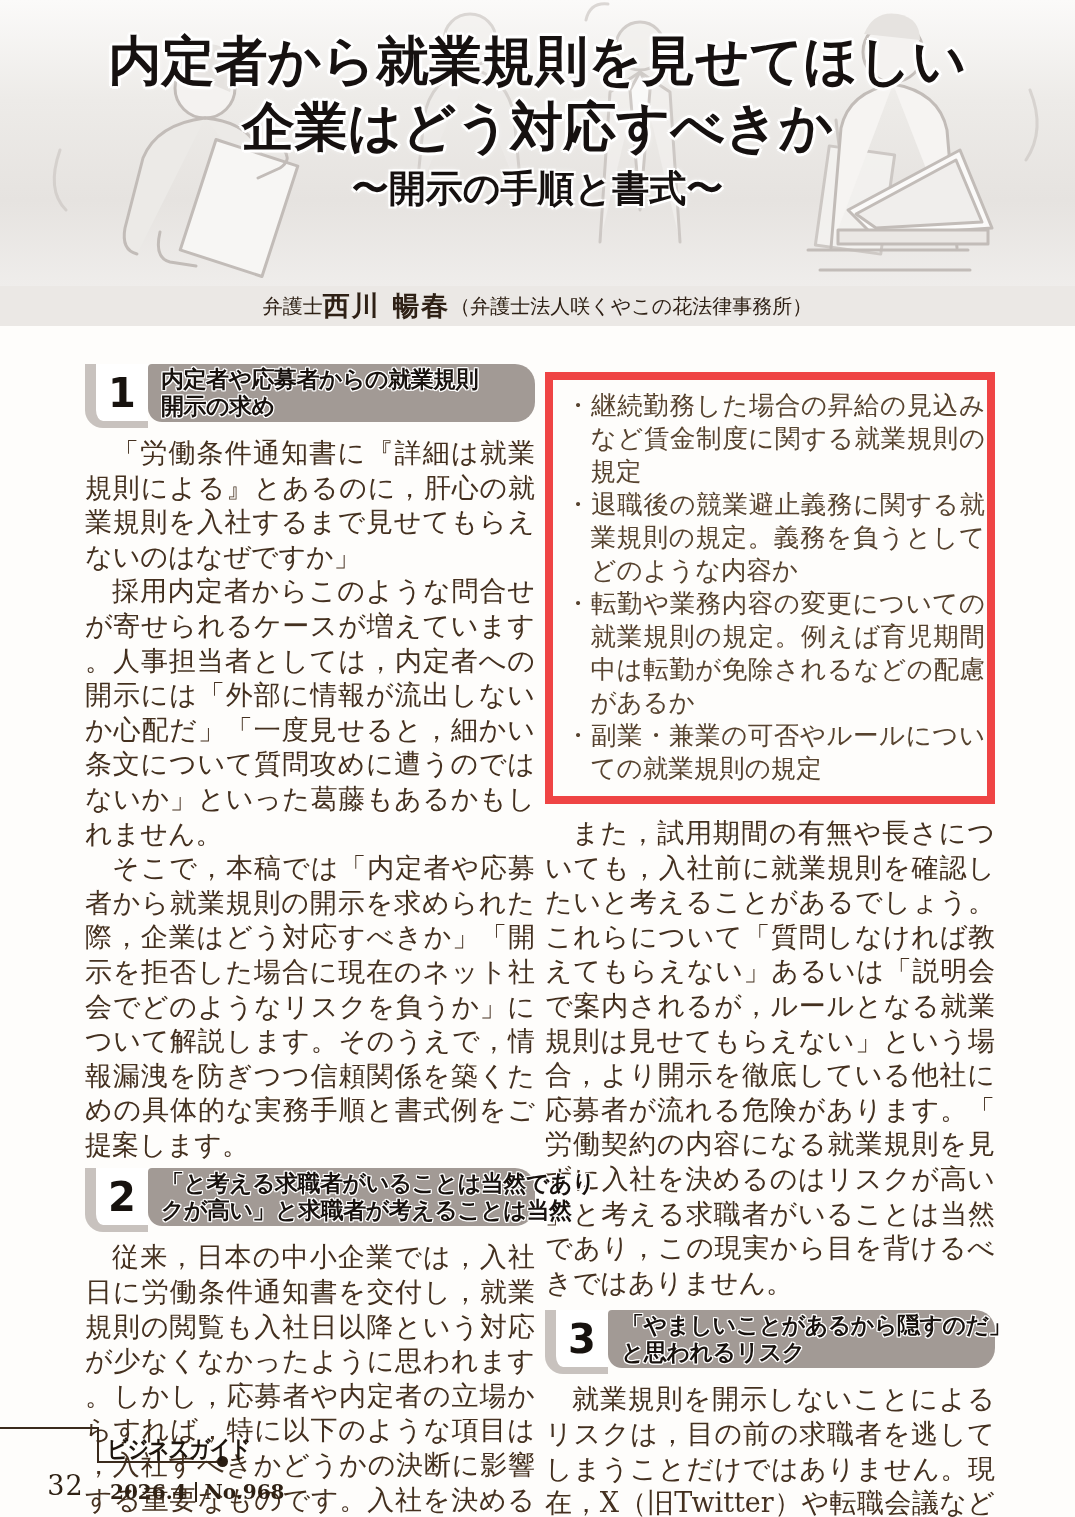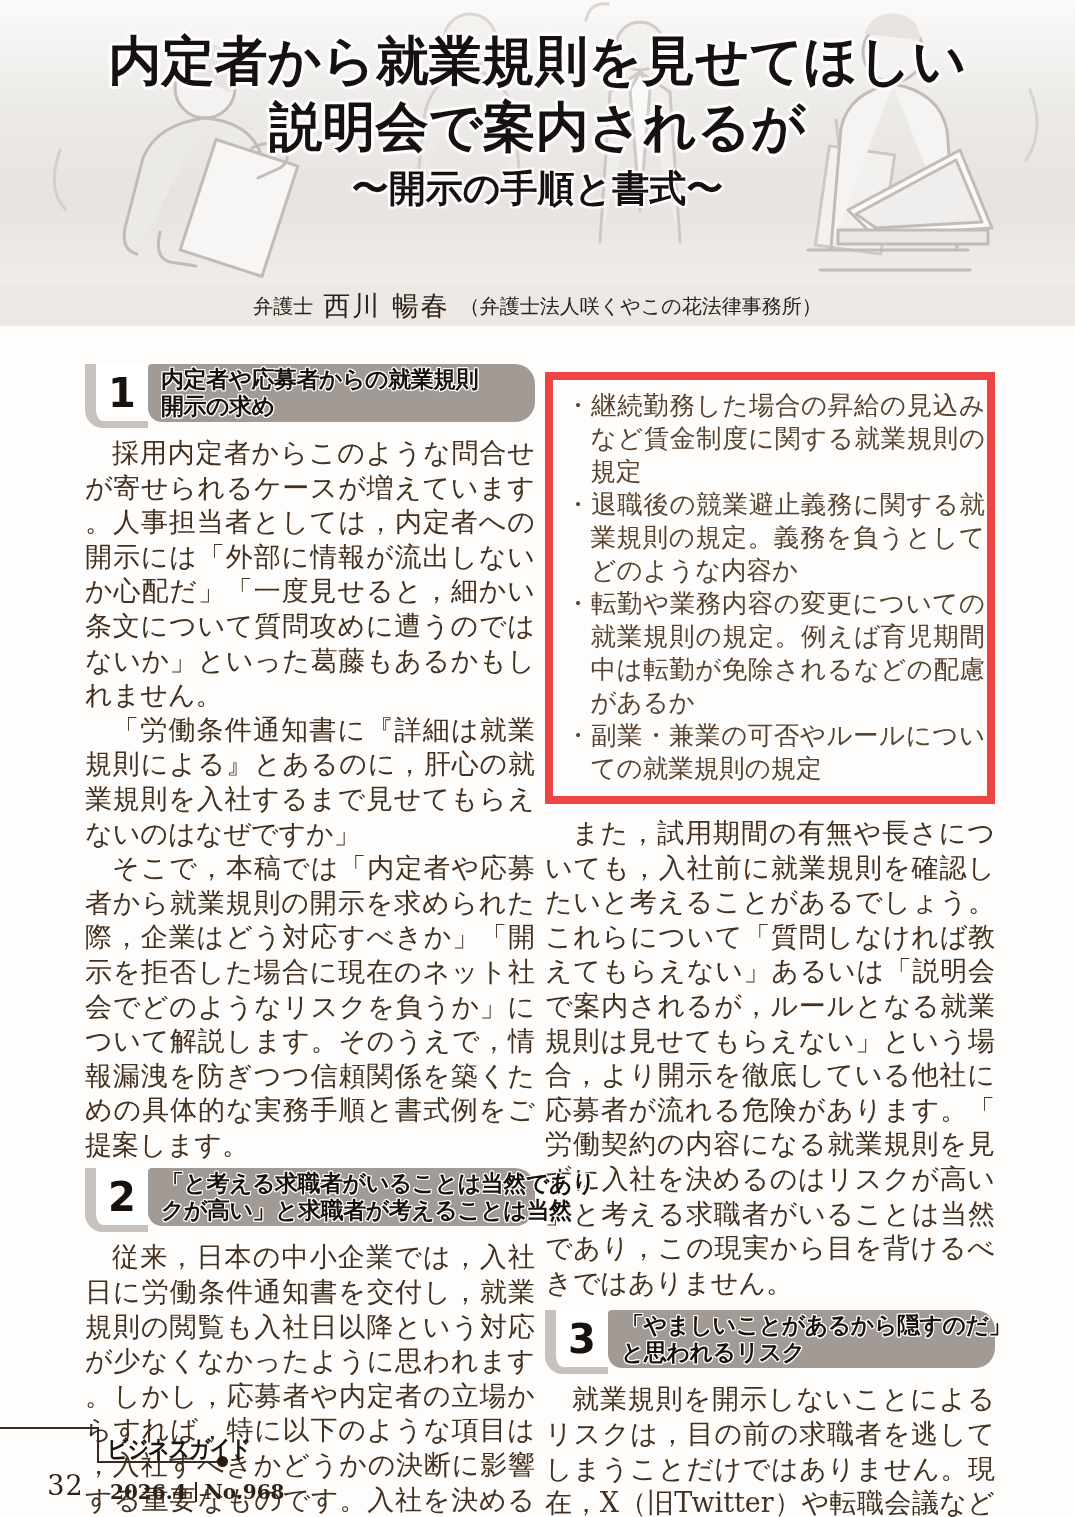--- a/index.html
+++ b/index.html
@@ -22,25 +22,25 @@
     text-shadow:-2px -2px 0 #fff,2px -2px 0 #fff,-2px 2px 0 #fff,2px 2px 0 #fff,
       0 -3px 0 #fff,0 3px 0 #fff,-3px 0 0 #fff,3px 0 0 #fff,0 0 7px #fff;
   }
   .subtitle-line{
     font-size:37px; font-weight:900; line-height:50px; margin-top:4px;
     text-shadow:-2px -2px 0 #fff,2px -2px 0 #fff,-2px 2px 0 #fff,2px 2px 0 #fff,0 0 6px #fff;
   }
   
   .author-band{
     width:1075px; height:40px; background:#ebe8e5;
-    display:flex; align-items:center; justify-content:center; gap:10px;
+    display:flex; align-items:center; justify-content:center; 
     color:#2e2015;
   }
   .author-role{font-size:20px;}
-  .author-name{font-size:27px; font-weight:normal; letter-spacing:2px;}
+  .author-name{font-size:27px; font-weight:bold; letter-spacing:2px;}
   .author-affil{font-size:20px;}
   
   .content{
     position:absolute; left:85px; top:364px; width:910px; height:1058px;
     display:flex; gap:10px;
   }
   .col{width:450px;}
   p.body{ margin:0; font-size:27px; line-height:34.6px; text-align:justify;
     word-break:break-all; line-break:anywhere; color:#44301f;}
   p.indent{text-indent:1em;}
@@ -137,21 +137,21 @@
         <path d="M838 230 l150 0 l0 14 l-150 0 z" fill="#eae7e4"></path>
         <path d="M808 250 l160 0"></path>
         <path d="M820 270 l150 0"></path>
 
         <path d="M60 150 q-14 40 6 60" opacity="0.5"></path>
         <path d="M1030 90 q16 40 -4 70" opacity="0.5"></path>
       </g>
     </svg>
     <div class="title-block">
       <div class="title-line">内定者から就業規則を見せてほしい</div>
-      <div class="title-line">説明会で案内されるが</div>
+      <div class="title-line">企業はどう対応すべきか</div>
       <div class="subtitle-line">〜開示の手順と書式〜</div>
     </div>
   </div>
 
   <div class="author-band">
     <span class="author-role">弁護士</span>
     <span class="author-name">西川 暢春</span>
     <span class="author-affil">（弁護士法人咲くやこの花法律事務所）</span>
   </div>
 
@@ -159,22 +159,22 @@
 
     <div class="col">
       <div class="sec">
         <div class="sec-strip"></div>
         <div class="sec-num">1</div>
         <div class="sec-bar">
           <div class="h">内定者や応募者からの就業規則</div>
           <div class="h">開示の求め</div>
         </div>
       </div>
+      <p class="body indent">「労働条件通知書に『詳細は就業規則による』とあるのに，肝心の就業規則を入社するまで見せてもらえないのはなぜですか」</p>
       <p class="body indent">採用内定者からこのような問合せが寄せられるケースが増えています。人事担当者としては，内定者への開示には「外部に情報が流出しないか心配だ」「一度見せると，細かい条文について質問攻めに遭うのではないか」といった葛藤もあるかもしれません。</p>
-      <p class="body indent">「労働条件通知書に『詳細は就業規則による』とあるのに，肝心の就業規則を入社するまで見せてもらえないのはなぜですか」</p>
       <p class="body indent">そこで，本稿では「内定者や応募者から就業規則の開示を求められた際，企業はどう対応すべきか」「開示を拒否した場合に現在のネット社会でどのようなリスクを負うか」について解説します。そのうえで，情報漏洩を防ぎつつ信頼関係を築くための具体的な実務手順と書式例をご提案します。</p>
 
       <div class="sec s2">
         <div class="sec-strip"></div>
         <div class="sec-num">2</div>
         <div class="sec-bar">
           <div class="h">「と考える求職者がいることは当然であり</div>
           <div class="h">クが高い」と求職者が考えることは当然</div>
         </div>
       </div>

